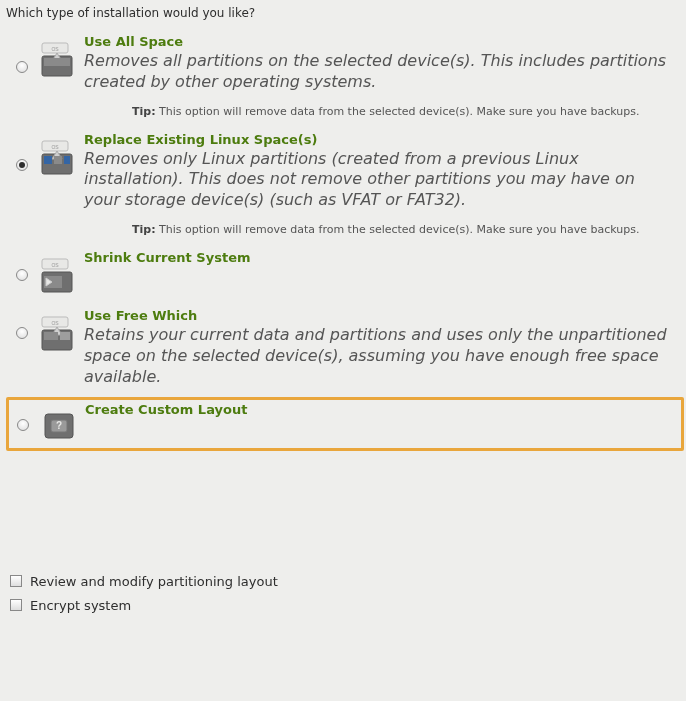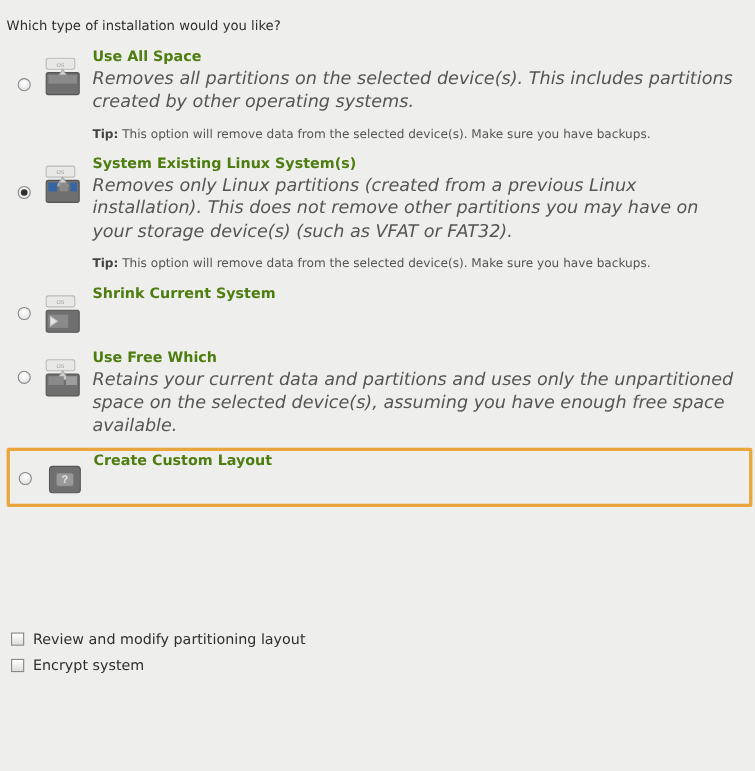--- a/index.html
+++ b/index.html
@@ -7,21 +7,21 @@
     margin: 0; padding: 0;
     width: 686px; height: 701px;
     background: #eeeeec;
     font-family: "DejaVu Sans", "Liberation Sans", Arial, sans-serif;
     font-size: 12px;
     color: #2e2e2e;
   }
   .page {
     position: relative;
     width: 686px; height: 630px;
-    padding: 16px 2px 0 6px;
+    padding: 6px 2px 0 6px;
   }
   .question {
     font-size: 12px;
     color: #2e2e2e;
     margin: 0 0 10px 0;
   }
   .options { }
   .option-row {
     display: flex;
     align-items: flex-start;
@@ -83,20 +83,21 @@
   .opt-desc {
     font-size: 16px;
     color: #555;
     line-height: 1.3;
     font-style: italic;
   }
   .opt-tip {
     font-size: 11px;
     color: #555;
     margin-top: 12px;
+    margin-left: 48px;
   }
   .opt-tip b { color: #444; font-weight: bold; }
   .bottom-checks {
     position: absolute;
     left: 6px;
     bottom: 10px;
   }
   .check-row {
     display: flex;
     align-items: center;
@@ -161,21 +162,21 @@
             <text x="15" y="8.5" font-size="5" text-anchor="middle" fill="#999" font-family="sans-serif">OS</text>
             <rect x="2" y="14" width="30" height="20" rx="2" fill="#6f6f6f" stroke="#555"></rect>
             <polygon points="17,11 12,19 22,19" fill="#cfcfcf" stroke="#aaa"></polygon>
             <rect x="4" y="16" width="8" height="8" fill="#3465a4"></rect>
             <rect x="14" y="16" width="8" height="8" fill="#8a8a8a"></rect>
             <rect x="24" y="16" width="6" height="8" fill="#3465a4"></rect>
           </svg>
         </span>
       </div>
       <div class="text-col">
-        <div class="opt-title">System Existing Linux System(s)</div>
+        <div class="opt-title">Replace Existing Linux Space(s)</div>
         <div class="opt-desc">Removes only Linux partitions (created from a previous Linux installation).  This does not remove other partitions you may have on your storage device(s) (such as VFAT or FAT32).</div>
         <div class="opt-tip">
           <b>Tip:</b>
           <span>This option will remove data from the selected device(s).  Make sure you have backups.</span>
         </div>
       </div>
     </div>
 
     <div class="option-row short-row">
       <div class="radio-col">

